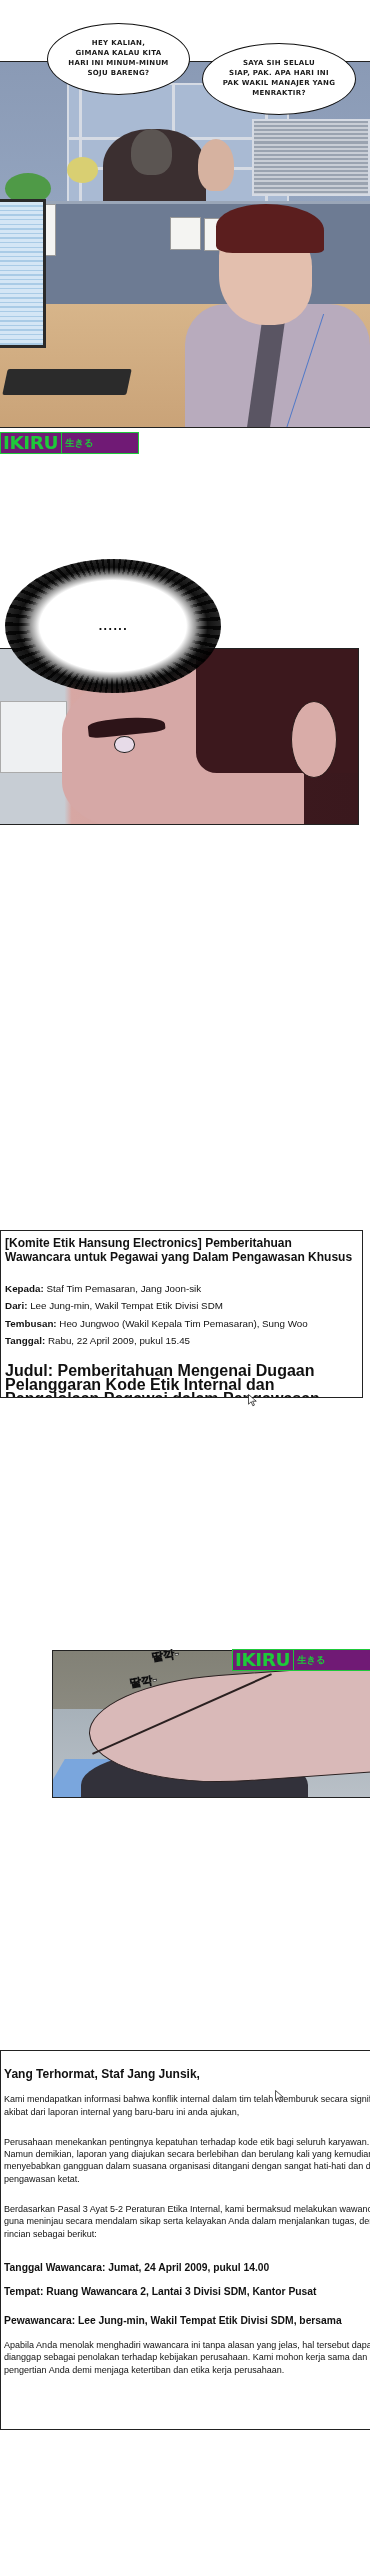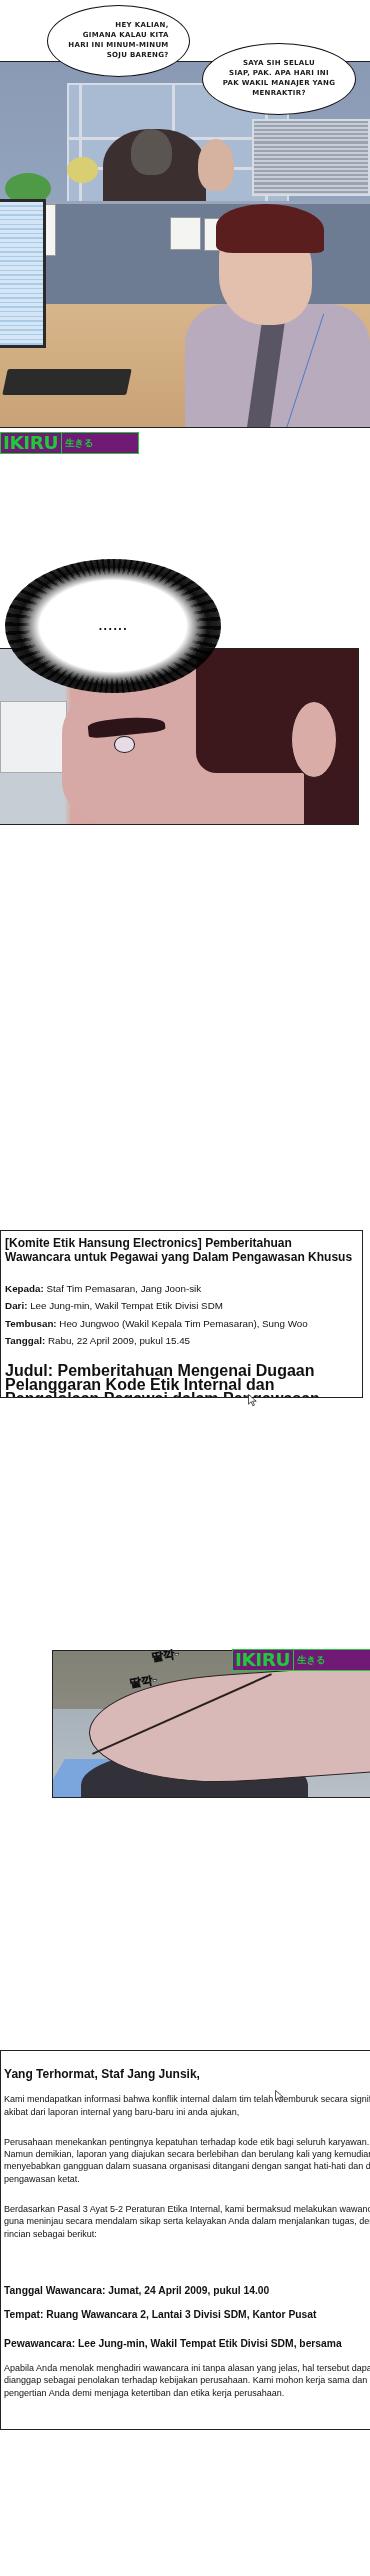--- a/index.html
+++ b/index.html
@@ -65,21 +65,21 @@
   #doc1 .meta { font-size: 9.8px; line-height: 17.5px; margin-top: 15.5px; }
   #doc1 .meta .row { display: block; }
   #doc1 .subject { font-weight: bold; font-size: 16px; line-height: 14px; white-space: normal; margin-top: 14.4px; width: 361px; }
   .cursor-icon { position: absolute; width: 9.3px; height: 13.4px; z-index: 3; }
 
   #doc2 { top: 2050px; width: 371px; height: 380px; border-right: none; padding: 15.5px 3.1px 0 3.1px; }
   #doc2 .greet { font-weight: bold; font-size: 12px; line-height: 15.5px; }
   #doc2 .para { font-size: 9px; line-height: 12.4px; margin-top: 11.3px; white-space: normal; width: 392px; }
   #doc2 .para + .para { margin-top: 17.5px; }
   #doc2 .detail { font-weight: bold; font-size: 10.3px; line-height: 13.4px; }
-  #doc2 .detail-1 { margin-top: 44px; }
+  #doc2 .detail-1 { margin-top: 21px; }
   #doc2 .detail-2 { margin-top: 10.8px; }
   #doc2 .detail-3 { margin-top: 15.5px; }
   #doc2 .closing { font-size: 9px; line-height: 12.4px; margin-top: 11.3px; white-space: normal; width: 392px; }
 
   
   #p3 { left: 52px; top: 1650px; width: 319px; height: 148px; background: linear-gradient(180deg, #828176 0%, #8b8a80 40%, #a7b1b9 40%, #b9c0c7 100%); border-right: none; }
   #p3 .mousepad { position: absolute; left: 0; top: 108px; width: 62px; height: 41px; background: #7aa6dd; transform: skewX(-30deg); }
   #p3 .mouse { position: absolute; left: 28px; top: 98px; width: 227px; height: 72px; background: #32313a; border-radius: 50% 50% 0 0; }
   #p3 .hand { position: absolute; left: 36px; top: 23px; width: 289px; height: 108px; background: #d9b9b8; border-radius: 60% 0 0 70%; transform: rotate(-4deg); border: 1px solid #2a2020; }
   #p3 .finger { position: absolute; left: 31px; top: 62px; width: 196px; height: 2.1px; background: #2a2020; transform: rotate(-24deg); }
@@ -116,21 +116,21 @@
   <div class="desk"></div>
   <div class="monitor"></div>
   <div class="keyboard"></div>
   <div class="man-shirt"></div>
   <div class="man-tie"></div>
   <div class="lanyard"></div>
   <div class="man-face"></div>
   <div class="man-hair"></div>
 </div>
 
-<div class="bubble" style="left:47px;top:5px;width:143px;height:72px;text-align:right;">HEY KALIAN,
+<div class="bubble" style="left:47px;top:23px;width:143px;height:72px;">HEY KALIAN,
 GIMANA KALAU KITA
 HARI INI MINUM-MINUM
 SOJU BARENG?</div>
 <div class="bubble" style="left:202px;top:43px;width:154px;height:72px;">SAYA SIH SELALU
 SIAP, PAK. APA HARI INI
 PAK WAKIL MANAJER YANG
 MENRAKTIR?</div>
 
 <div class="wm" style="left:0;top:432px;width:139px;">
   <span class="main">IKIRU</span>

